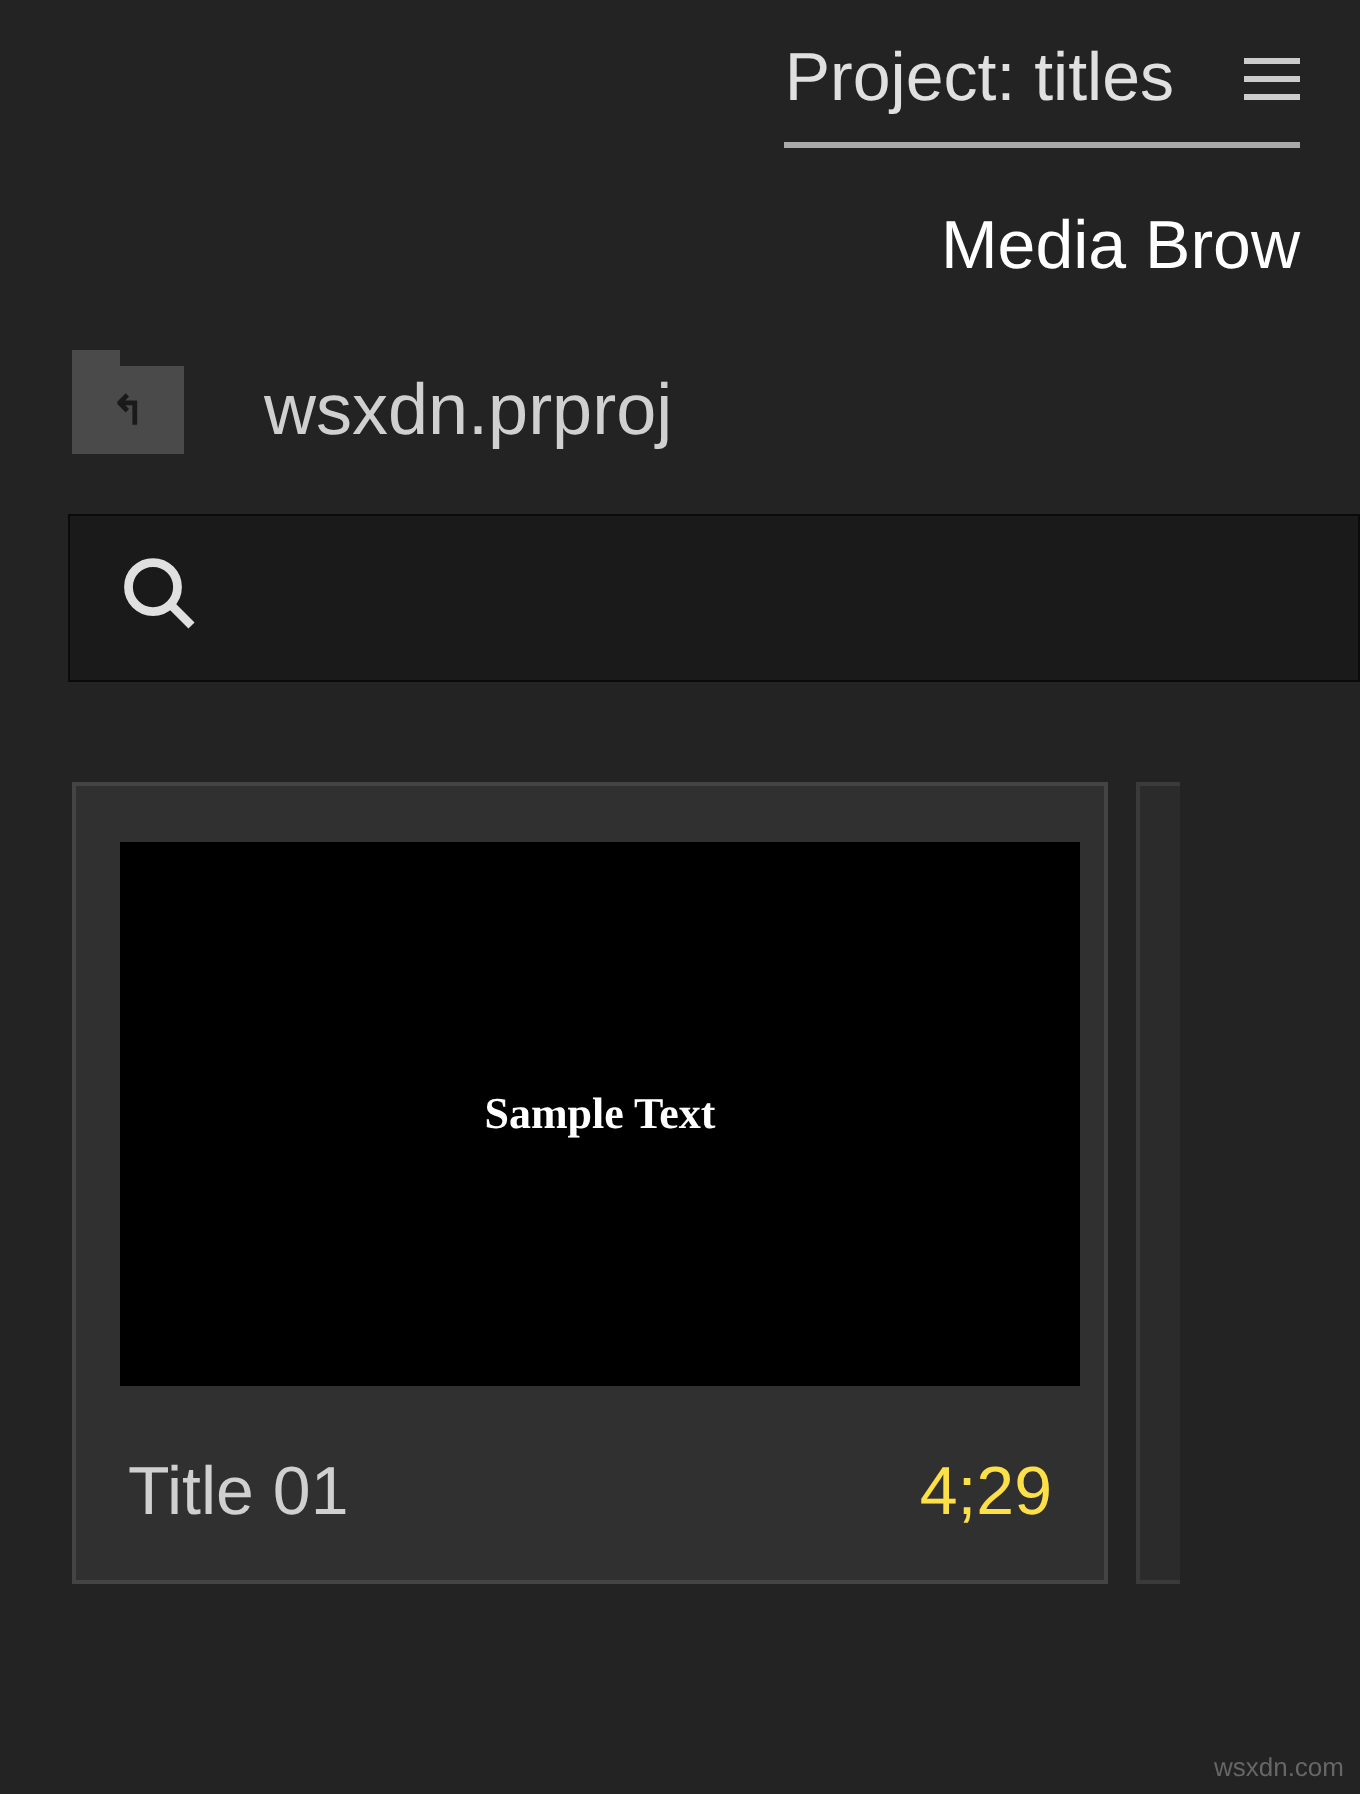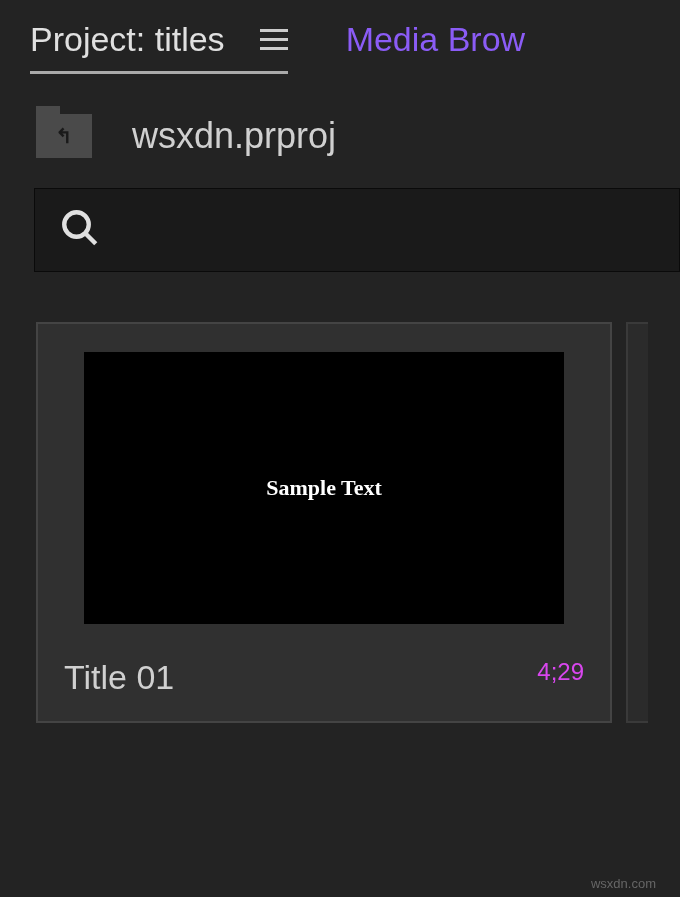--- a/index.html
+++ b/index.html
@@ -12,23 +12,24 @@
       width: 680px;
       height: 897px;
       background-color: #232323;
       font-family: 'Segoe UI', Arial, sans-serif;
       color: #cccccc;
       overflow: hidden;
     }
     
     .panel-tabs {
       display: flex;
-      align-items: flex-start;
+      align-items: flex-end;
       padding: 20px 30px 10px 30px;
       gap: 30px;
+      flex-direction: column;
     }
     
     .tab-active {
       font-size: 34px;
       font-weight: 300;
       color: #e0e0e0;
       padding-bottom: 12px;
       border-bottom: 3px solid #aaaaaa;
       display: flex;
       align-items: center;
@@ -45,21 +46,21 @@
     .tab-menu-icon span {
       display: block;
       width: 28px;
       height: 3px;
       background-color: #cccccc;
     }
     
     .tab-inactive {
       font-size: 34px;
       font-weight: 300;
-      color: #8b5cf6;
+      color: #ffffff;
       margin-left: 28px;
     }
     
     .project-header {
       display: flex;
       align-items: center;
       padding: 30px 30px 20px 36px;
       gap: 40px;
     }
     
@@ -114,21 +115,21 @@
       height: 42px;
     }
     
     .bin-grid {
       padding: 40px 0 0 36px;
       display: flex;
       gap: 14px;
     }
     
     .bin-item {
-      width: 576px;
+      width: 518px;
       background-color: #303030;
       border: 2px solid #444444;
       padding: 28px 22px 24px 22px;
     }
     
     .bin-item-partial {
       width: 22px;
       background-color: #2b2b2b;
       border: 2px solid #3a3a3a;
       border-right: none;
@@ -158,29 +159,29 @@
       padding: 0 4px;
     }
     
     .bin-item-name {
       font-size: 34px;
       font-weight: 300;
       color: #d0d0d0;
     }
     
     .bin-item-duration {
-      font-size: 24px;
-      font-weight: 300;
-      color: #d946ef;
+      font-size: 34px;
+      font-weight: 300;
+      color: #fde047;
     }
     
     .watermark {
       position: absolute;
       bottom: 6px;
-      right: 24px;
+      right: 8px;
       font-size: 13px;
       color: #666666;
       font-family: Arial, sans-serif;
     }
   </style>
 </head>
 <body>
 
 <div class="panel-tabs">
   <div class="tab-active">

